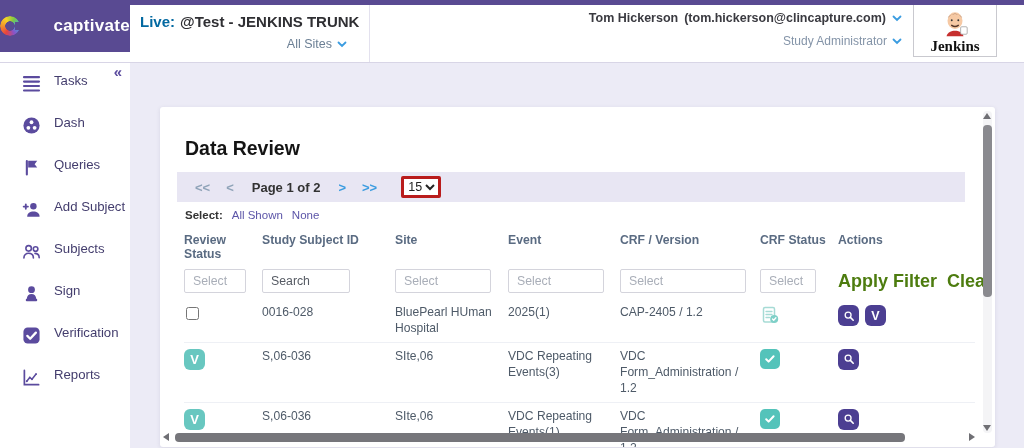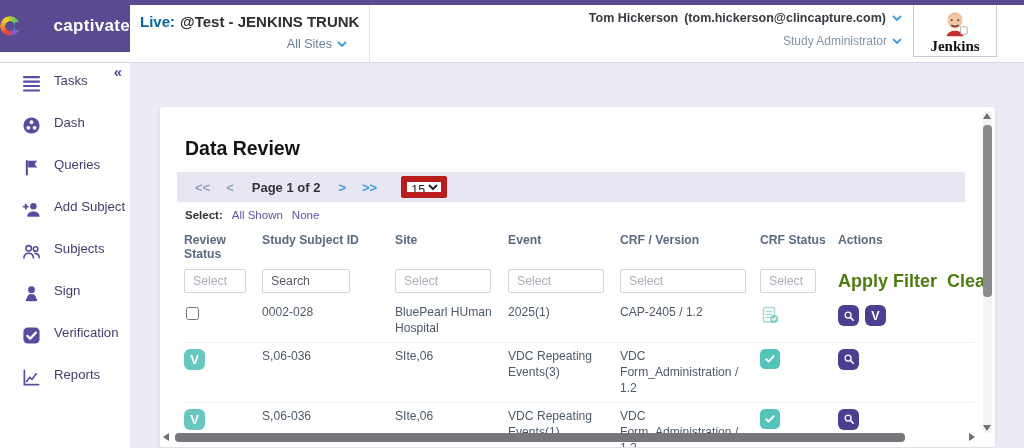--- a/index.html
+++ b/index.html
@@ -40,21 +40,21 @@
   .nav-label{font-size:13.2px;color:#433d6d;font-weight:500;white-space:nowrap;}
   
   .card{position:absolute;left:160px;top:107px;width:835px;height:340px;background:#fff;border-radius:3px;box-shadow:0 1px 4px rgba(40,40,80,.10);overflow:hidden;}
   .card-inner{padding:0 20px 0 24px;}
   .page-title{margin:30px 0 12px 1px;font-size:19.5px;font-weight:700;color:#141414;}
   .pag-bar{height:30px;background:#e8e6f3;display:flex;align-items:center;padding:0 10px;margin-left:-7px;width:788px;box-sizing:border-box;font-size:13px;}
   .pag-btn{margin:0 8px;font-weight:700;cursor:pointer;}
   .pag-disabled{color:#8fa3b8;}
   .pag-active{color:#3b9ce0;}
   .pag-label{margin:0 10px;font-weight:700;color:#333;}
-  .pagesize{margin-left:16px;height:22px;font-size:12.5px;border:6px solid #b91c1c;border-radius:2px;background:#fff;color:#222;}
+  .pagesize{margin-left:16px;height:22px;font-size:12.5px;border:3px solid #b91c1c;border-radius:2px;background:#fff;color:#222;}
   .select-line{margin:7px 0 0 1px;font-size:11.5px;display:flex;gap:9px;align-items:center;}
   .select-label{font-weight:700;color:#333;}
   .sel-link{color:#5c55a8;cursor:pointer;}
   
   .tgrid{display:grid;grid-template-columns:78px 133px 113px 112px 140px 78px 130px;}
   .thead{margin-top:8px;padding:4px 0 2px;}
   .th{font-size:12.2px;font-weight:700;color:#5a6b82;padding-right:8px;}
   .filter-row{margin:6px 0 6px;align-items:center;}
   .inp{height:24px;box-sizing:border-box;border:1px solid #d4d4dc;border-radius:2px;padding:0 8px;font-size:12.3px;color:#444;font-family:inherit;background:#fff;}
   .inp::placeholder{color:#a9aeb8;}
@@ -269,21 +269,21 @@
       <div><input class="inp w-crf" placeholder="Select" style=""></div>
       <div><input class="inp w-cs" placeholder="Select" style=""></div>
       <div class="filter-links">
         <span>Apply Filter</span>
         <span>Clear Filter</span>
       </div>
     </div>
 
     <div class="tgrid trow">
       <div><input type="checkbox" class="cb" style=""></div>
-      <div class="td">0002-028</div>
+      <div class="td">0016-028</div>
       <div class="td">BluePearl HUman Hospital</div>
       <div class="td">2025(1)</div>
       <div class="td">CAP-2405 / 1.2</div>
       <div>
         <svg width="20" height="20" viewBox="0 0 20 20">
             <rect x="3.5" y="2.5" width="11" height="14.5" rx="1.5" fill="none" stroke="#a6dbd5" stroke-width="1.5"></rect>
             <path d="M6 6.5 h6 M6 9.5 h6 M6 12.5 h3.5" stroke="#a6dbd5" stroke-width="1.3" stroke-linecap="round"></path>
             <circle cx="14.2" cy="14" r="4" fill="#7fd0c8"></circle>
             <path d="M12.5 14 l1.2 1.2 2.2-2.5" stroke="#fff" stroke-width="1.3" fill="none" stroke-linecap="round" stroke-linejoin="round"></path>
           </svg>

